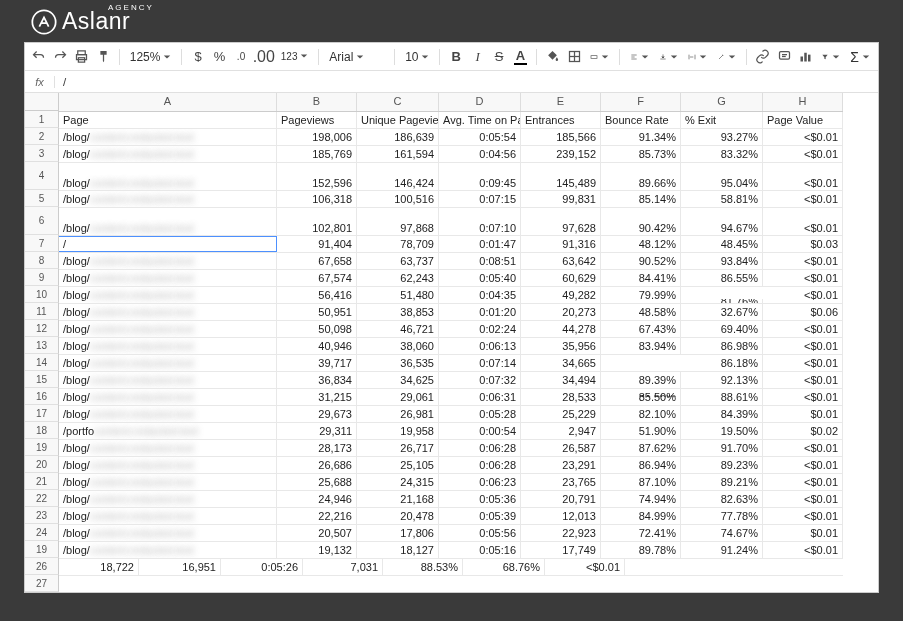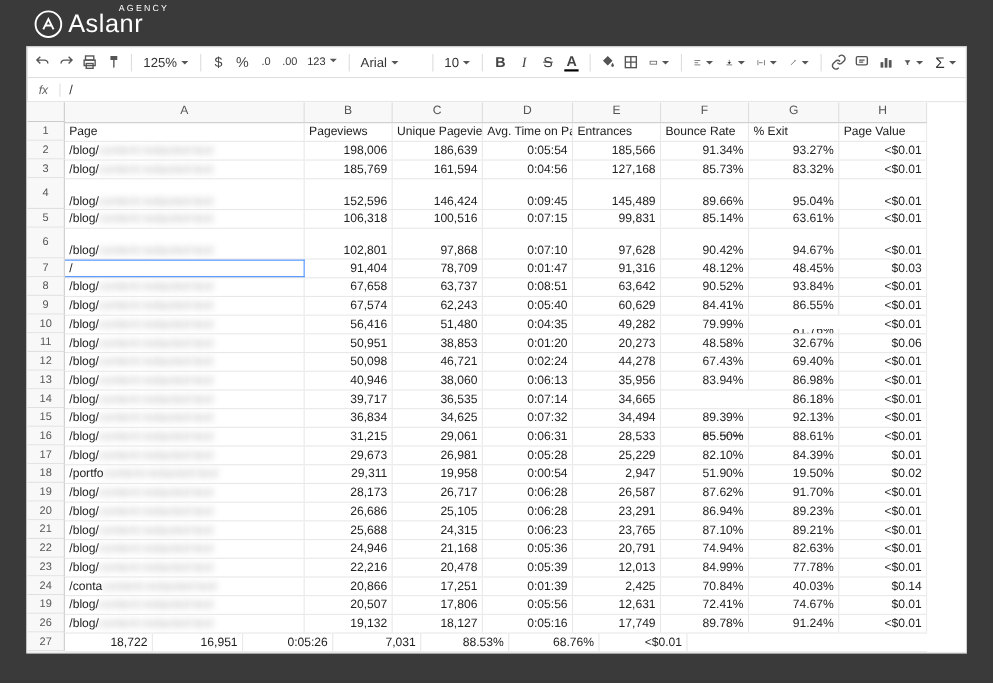--- a/index.html
+++ b/index.html
@@ -221,21 +221,21 @@
     <span class="dropdown">
         <span>125%</span>
         <span class="chev"><svg viewBox="0 0 10 10">
             <path d="M1 3l4 4 4-4z"></path>
           </svg></span>
       </span>
     <span class="tb-sep"></span>
     <span class="tb-btn">$</span>
     <span class="tb-btn">%</span>
     <span class="tb-btn" style="font-size:10px">.0</span>
-    <span class="tb-btn" style="font-size:10px">.00</span>
+    <span class="tb-btn" style="font-size:16px">.00</span>
     <span class="dropdown" style="font-size:10px">
         <span>123</span>
         <span class="chev"><svg viewBox="0 0 10 10">
             <path d="M1 3l4 4 4-4z"></path>
           </svg></span>
       </span>
     <span class="tb-sep"></span>
     <span class="dropdown" style="width:70px">
         <span>Arial</span>
         <span class="chev"><svg viewBox="0 0 10 10">
@@ -424,21 +424,21 @@
             <div class="dcell ta-r" style="width: 80px;">&lt;$0.01</div>
           </div>
           <div class="drow">
             <div class="dcell ta-l" style="width: 218px;">
               <span>/blog/</span>
               <span class="blur"> content-redacted-text</span>
             </div>
             <div class="dcell ta-r" style="width: 80px;">185,769</div>
             <div class="dcell ta-r" style="width: 82px;">161,594</div>
             <div class="dcell ta-r" style="width: 82px;">0:04:56</div>
-            <div class="dcell ta-r" style="width: 80px;">127,168</div>
+            <div class="dcell ta-r" style="width: 80px;">239,152</div>
             <div class="dcell ta-r" style="width: 80px;">85.73%</div>
             <div class="dcell ta-r" style="width: 82px;">83.32%</div>
             <div class="dcell ta-r" style="width: 80px;">&lt;$0.01</div>
           </div>
           <div class="drow tall">
             <div class="dcell ta-l" style="width: 218px; align-items: flex-end;">
               <span>/blog/</span>
               <span class="blur"> content-redacted-text</span>
             </div>
             <div class="dcell ta-r" style="width: 80px; align-items: flex-end;">152,596</div>
@@ -452,21 +452,21 @@
           <div class="drow">
             <div class="dcell ta-l" style="width: 218px;">
               <span>/blog/</span>
               <span class="blur"> content-redacted-text</span>
             </div>
             <div class="dcell ta-r" style="width: 80px;">106,318</div>
             <div class="dcell ta-r" style="width: 82px;">100,516</div>
             <div class="dcell ta-r" style="width: 82px;">0:07:15</div>
             <div class="dcell ta-r" style="width: 80px;">99,831</div>
             <div class="dcell ta-r" style="width: 80px;">85.14%</div>
-            <div class="dcell ta-r" style="width: 82px;">63.61%</div>
+            <div class="dcell ta-r" style="width: 82px;">58.81%</div>
             <div class="dcell ta-r" style="width: 80px;">&lt;$0.01</div>
           </div>
           <div class="drow tall">
             <div class="dcell ta-l" style="width: 218px; align-items: flex-end;">
               <span>/blog/</span>
               <span class="blur"> content-redacted-text</span>
             </div>
             <div class="dcell ta-r" style="width: 80px; align-items: flex-end;">102,801</div>
             <div class="dcell ta-r" style="width: 82px; align-items: flex-end;">97,868</div>
             <div class="dcell ta-r" style="width: 82px; align-items: flex-end;">0:07:10</div>
@@ -688,40 +688,27 @@
             <div class="dcell ta-r" style="width: 80px;">22,216</div>
             <div class="dcell ta-r" style="width: 82px;">20,478</div>
             <div class="dcell ta-r" style="width: 82px;">0:05:39</div>
             <div class="dcell ta-r" style="width: 80px;">12,013</div>
             <div class="dcell ta-r" style="width: 80px;">84.99%</div>
             <div class="dcell ta-r" style="width: 82px;">77.78%</div>
             <div class="dcell ta-r" style="width: 80px;">&lt;$0.01</div>
           </div>
           <div class="drow">
             <div class="dcell ta-l" style="width: 218px;">
-              <span>/conta</span>
-              <span class="blur"> content-redacted-text</span>
-            </div>
-            <div class="dcell ta-r" style="width: 80px;">20,866</div>
-            <div class="dcell ta-r" style="width: 82px;">17,251</div>
-            <div class="dcell ta-r" style="width: 82px;">0:01:39</div>
-            <div class="dcell ta-r" style="width: 80px;">2,425</div>
-            <div class="dcell ta-r" style="width: 80px;">70.84%</div>
-            <div class="dcell ta-r" style="width: 82px;">40.03%</div>
-            <div class="dcell ta-r" style="width: 80px;">$0.14</div>
-          </div>
-          <div class="drow">
-            <div class="dcell ta-l" style="width: 218px;">
               <span>/blog/</span>
               <span class="blur"> content-redacted-text</span>
             </div>
             <div class="dcell ta-r" style="width: 80px;">20,507</div>
             <div class="dcell ta-r" style="width: 82px;">17,806</div>
             <div class="dcell ta-r" style="width: 82px;">0:05:56</div>
-            <div class="dcell ta-r" style="width: 80px;">12,631</div>
+            <div class="dcell ta-r" style="width: 80px;">22,923</div>
             <div class="dcell ta-r" style="width: 80px;">72.41%</div>
             <div class="dcell ta-r" style="width: 82px;">74.67%</div>
             <div class="dcell ta-r" style="width: 80px;">$0.01</div>
           </div>
           <div class="drow">
             <div class="dcell ta-l" style="width: 218px;">
               <span>/blog/</span>
               <span class="blur"> content-redacted-text</span>
             </div>
             <div class="dcell ta-r" style="width: 80px;">19,132</div>

